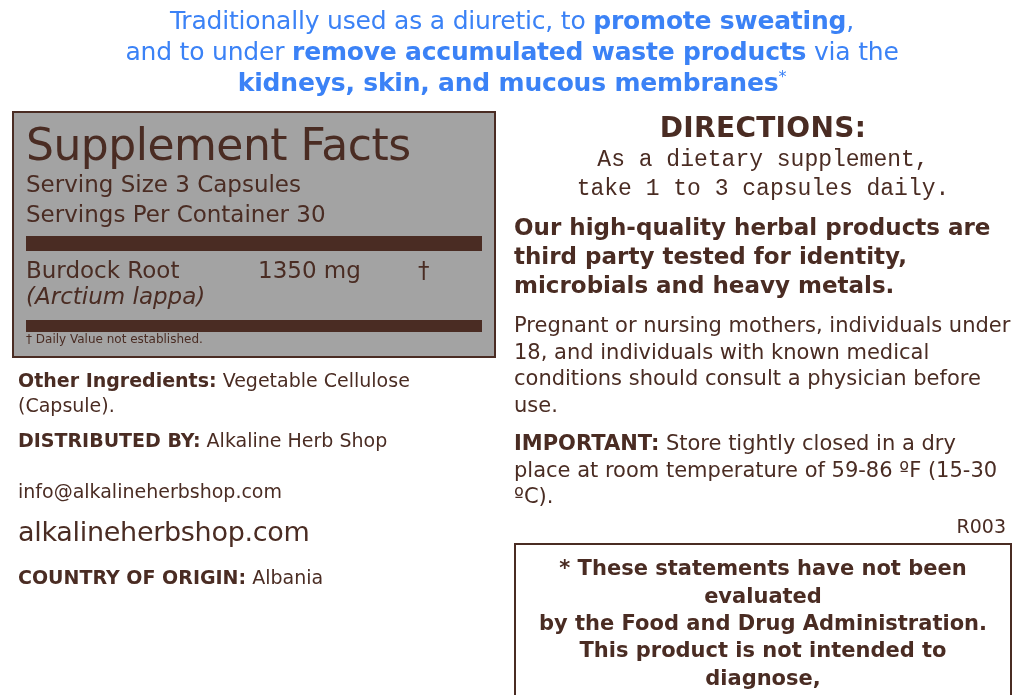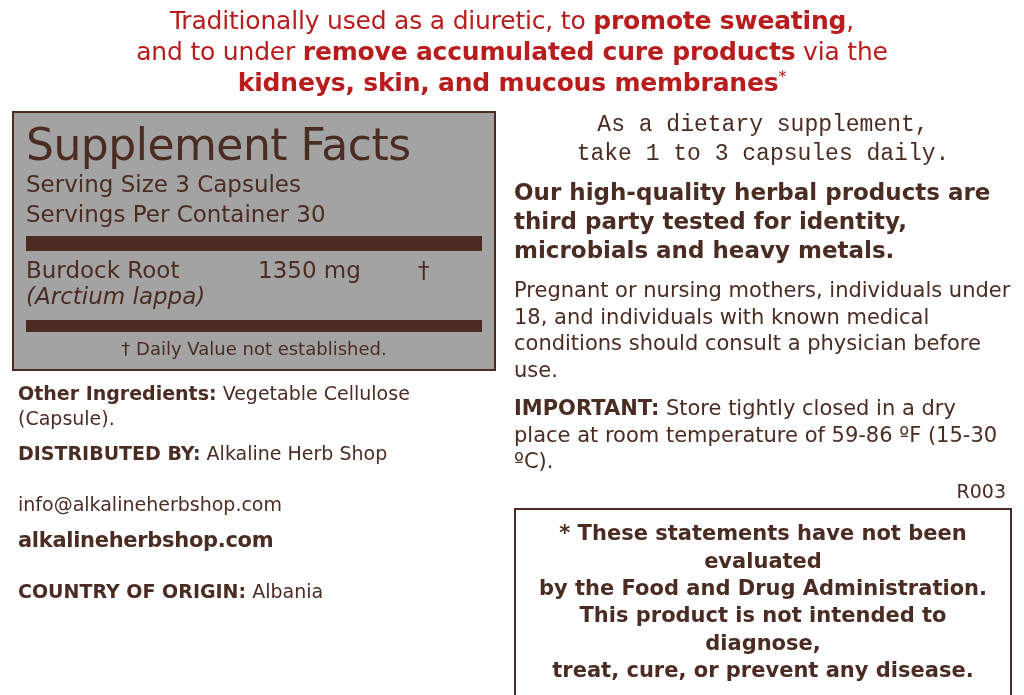--- a/index.html
+++ b/index.html
@@ -21,21 +21,21 @@
     width: 1024px;
     height: 695px;
     padding: 0;
   }
 
   
   .claim {
     text-align: center;
     font-size: 25px;
     line-height: 1.22;
-    color: #b91c1c;
+    color: #3b82f6;
     padding: 6px 28px 0 28px;
     letter-spacing: -0.2px;
   }
   .claim .b { font-weight: bold; }
   .claim .line { display: block; white-space: nowrap; }
   .claim sup { font-size: 16px; vertical-align: super; }
 
   
   .cols {
     display: flex;
@@ -85,37 +85,35 @@
   }
   .nutrient .n-name { width: 232px; }
   .nutrient .n-amt { width: 160px; }
   .nutrient .n-dv { width: 40px; text-align: left; }
   .n-latin {
     font-style: italic;
     font-size: 23px;
     padding-bottom: 4px;
   }
   .footnote-dv {
-    font-size: 18px;
-    padding-top: 6px;
-    text-align: center;
+    font-size: 12px;
   }
 
   
   .left-block {
     padding: 10px 4px 0 6px;
     font-size: 19px;
     line-height: 1.33;
   }
   .left-block p { margin: 0 0 10px 0; }
   .lbl { font-weight: bold; }
   .website {
-    font-weight: bold;
-    font-size: 21px;
-    margin: 4px 0 24px 0;
+    font-weight: normal;
+    font-size: 27px;
+    margin: 4px 0 15px 0;
     letter-spacing: -0.3px;
   }
 
   
   .directions-title {
     text-align: center;
     font-size: 28px;
     font-weight: bold;
     letter-spacing: 0.3px;
     margin: 0 0 2px 0;
@@ -159,21 +157,21 @@
   }
   .fda-box .l2 { display: block; }
 </style>
 </head>
 <body>
 
 <div class="page">
 
   <div class="claim">
     <span class="line"><span>Traditionally used as a diuretic, to </span><span class="b">promote sweating</span><span>,</span></span>
-    <span class="line"><span>and to under </span><span class="b">remove accumulated cure products</span><span> via the</span></span>
+    <span class="line"><span>and to under </span><span class="b">remove accumulated waste products</span><span> via the</span></span>
     <span class="line"><span class="b">kidneys, skin, and mucous membranes</span><sup>*</sup></span>
   </div>
 
   <div class="cols">
 
     <div class="col-left">
 
       <div class="sf-panel">
         <div class="sf-title">Supplement Facts</div>
         <div class="sf-serving">Serving Size 3 Capsules</div>
@@ -206,20 +204,21 @@
 
         <div class="website">alkalineherbshop.com</div>
 
         <p><span class="lbl">COUNTRY OF ORIGIN:</span><span> Albania</span></p>
       </div>
 
     </div>
 
     <div class="col-right">
 
+      <div class="directions-title">DIRECTIONS:</div>
       <div class="directions-sub">
         <span>As a dietary supplement,</span><br>
         <span>take 1 to 3 capsules daily.</span>
       </div>
 
       <p class="quality">Our high-quality herbal products are third party tested for identity, microbials and heavy metals.</p>
 
       <p class="warning">Pregnant or nursing mothers, individuals under 18, and individuals with known medical conditions should consult a physician before use.</p>
 
       <p class="important"><span class="lbl">IMPORTANT:</span><span> Store tightly closed in a dry place at room temperature of 59-86 ºF (15-30 ºC).</span></p>

